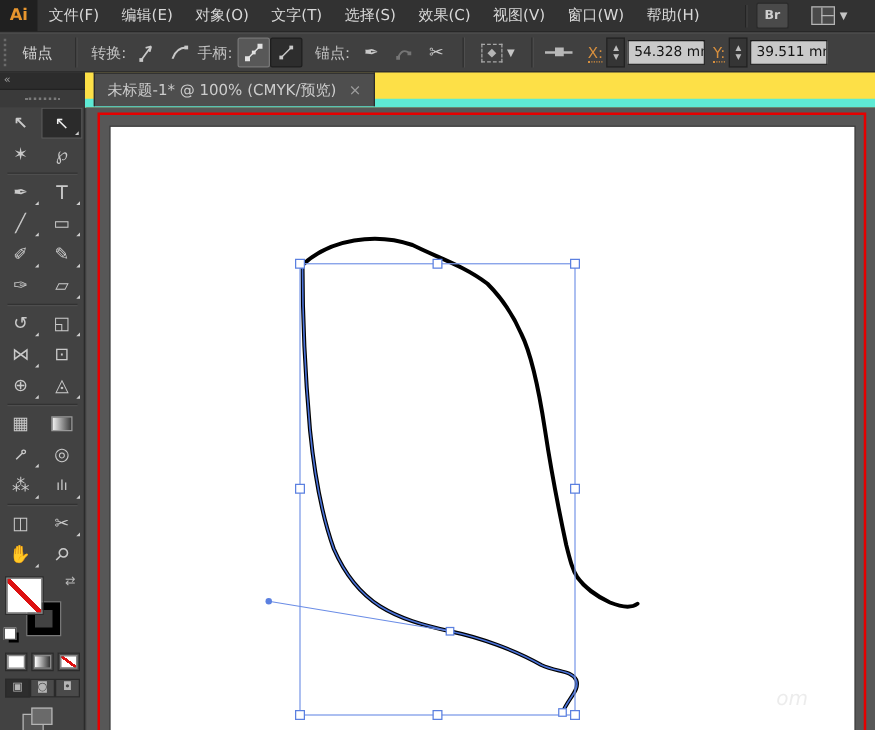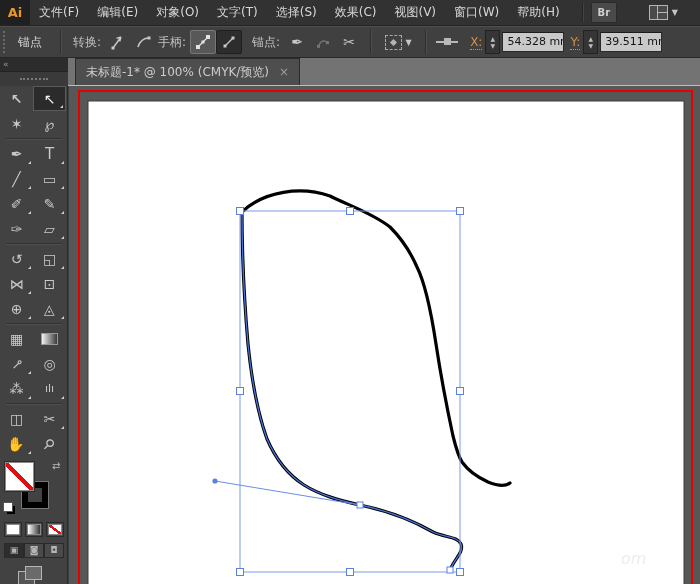--- a/index.html
+++ b/index.html
@@ -10,21 +10,21 @@
   }
   
   .menubar{position:absolute;left:0;top:0;width:700px;height:26px;background:#323232;
     border-bottom:1px solid #242424;display:flex;align-items:center;box-sizing:border-box}
   .ai-logo{width:30px;height:25px;background:#202020;color:#e8962e;font-weight:bold;
     font-size:13px;display:flex;align-items:center;justify-content:center;flex:0 0 auto}
   .menu-item{color:#d8d8d8;font-size:12px;padding:0 9px;line-height:25px;white-space:nowrap;cursor:default}
   .mb-spacer{flex:1}
   .mb-sep{width:1px;height:18px;background:#242424;box-shadow:1px 0 0 #454545;margin:0 8px}
   .br-btn{width:24px;height:19px;background:#4a4a4a;border:1px solid #2a2a2a;border-radius:2px;
-    color:#cfcfcf;font-size:10px;font-weight:bold;display:flex;align-items:center;justify-content:center;margin-right:32px}
+    color:#cfcfcf;font-size:10px;font-weight:bold;display:flex;align-items:center;justify-content:center;margin-right:18px}
   .ws-btn{display:flex;align-items:center;gap:4px;margin-right:22px}
   .ws-icon{width:17px;height:13px;border:1px solid #b5b5b5;position:relative;background:#4a4a4a}
   .ws-icon .v{position:absolute;left:7px;top:0;width:1px;height:100%;background:#b5b5b5}
   .ws-icon .h{position:absolute;left:7px;top:6px;width:10px;height:1px;background:#b5b5b5}
   .caret{color:#c5c5c5;font-size:8px}
   
   .controlbar{position:absolute;left:0;top:26px;width:700px;height:32px;background:#404040;
     border-top:1px solid #4e4e4e;border-bottom:1px solid #282828;box-sizing:border-box;
     display:flex;align-items:center;font-size:12px;color:#c2c2c2}
   .cb-grip{width:5px;height:22px;border-left:2px dotted #6a6a6a;margin:0 4px 0 3px}
@@ -42,22 +42,22 @@
   .anchor-line{width:22px;height:12px;position:relative;margin:0 6px 0 2px}
   .anchor-line .ln{position:absolute;left:0;top:5px;width:22px;height:2px;background:#b8b8b8}
   .anchor-line .sq{position:absolute;left:8px;top:2px;width:7px;height:7px;background:#b8b8b8}
   .xy-label{color:#d78f3e;border-bottom:1px dotted #d78f3e;margin:0 3px 0 6px;font-size:12px}
   .stepper{width:13px;height:22px;background:#353535;border:1px solid #222;display:flex;
     flex-direction:column;align-items:center;justify-content:center;gap:1px}
   .stepper span{color:#bdbdbd;font-size:6px;line-height:6px}
   .num-field{width:56px;height:18px;background:#c9c9c9;border:1px solid #2a2a2a;border-top-color:#1c1c1c;
     color:#141414;font-size:11px;line-height:18px;padding-left:4px;white-space:nowrap;overflow:hidden;margin-left:2px}
   
-  .tabbar{position:absolute;left:68px;top:58px;width:632px;height:28px;background:#737373;
-    border-bottom:1px solid #5eead4;box-sizing:border-box}
+  .tabbar{position:absolute;left:68px;top:58px;width:632px;height:28px;background:#fde047;
+    border-bottom:7px solid #5eead4;box-sizing:border-box}
   .doc-tab{position:absolute;left:7px;top:0;height:27px;background:#4e4e4e;
     border:1px solid #2a2a2a;border-bottom:none;box-sizing:border-box;
     display:flex;align-items:center;padding:0 10px;gap:10px;color:#cccccc;font-size:12px;white-space:nowrap}
   .tab-close{color:#9d9d9d;font-size:12px;line-height:12px}
   .panel-header{position:absolute;left:0;top:58px;width:68px;height:28px;background:#3a3a3a}
   .ph-top{height:13px;background:#2c2c2c;border-bottom:1px solid #222;color:#9a9a9a;
     font-size:9px;line-height:12px;padding-left:3px}
   .ph-grip{height:14px;display:flex;align-items:center;justify-content:center}
   .ph-grip span{width:28px;border-top:2px dotted #7a7a7a;display:block}
   

